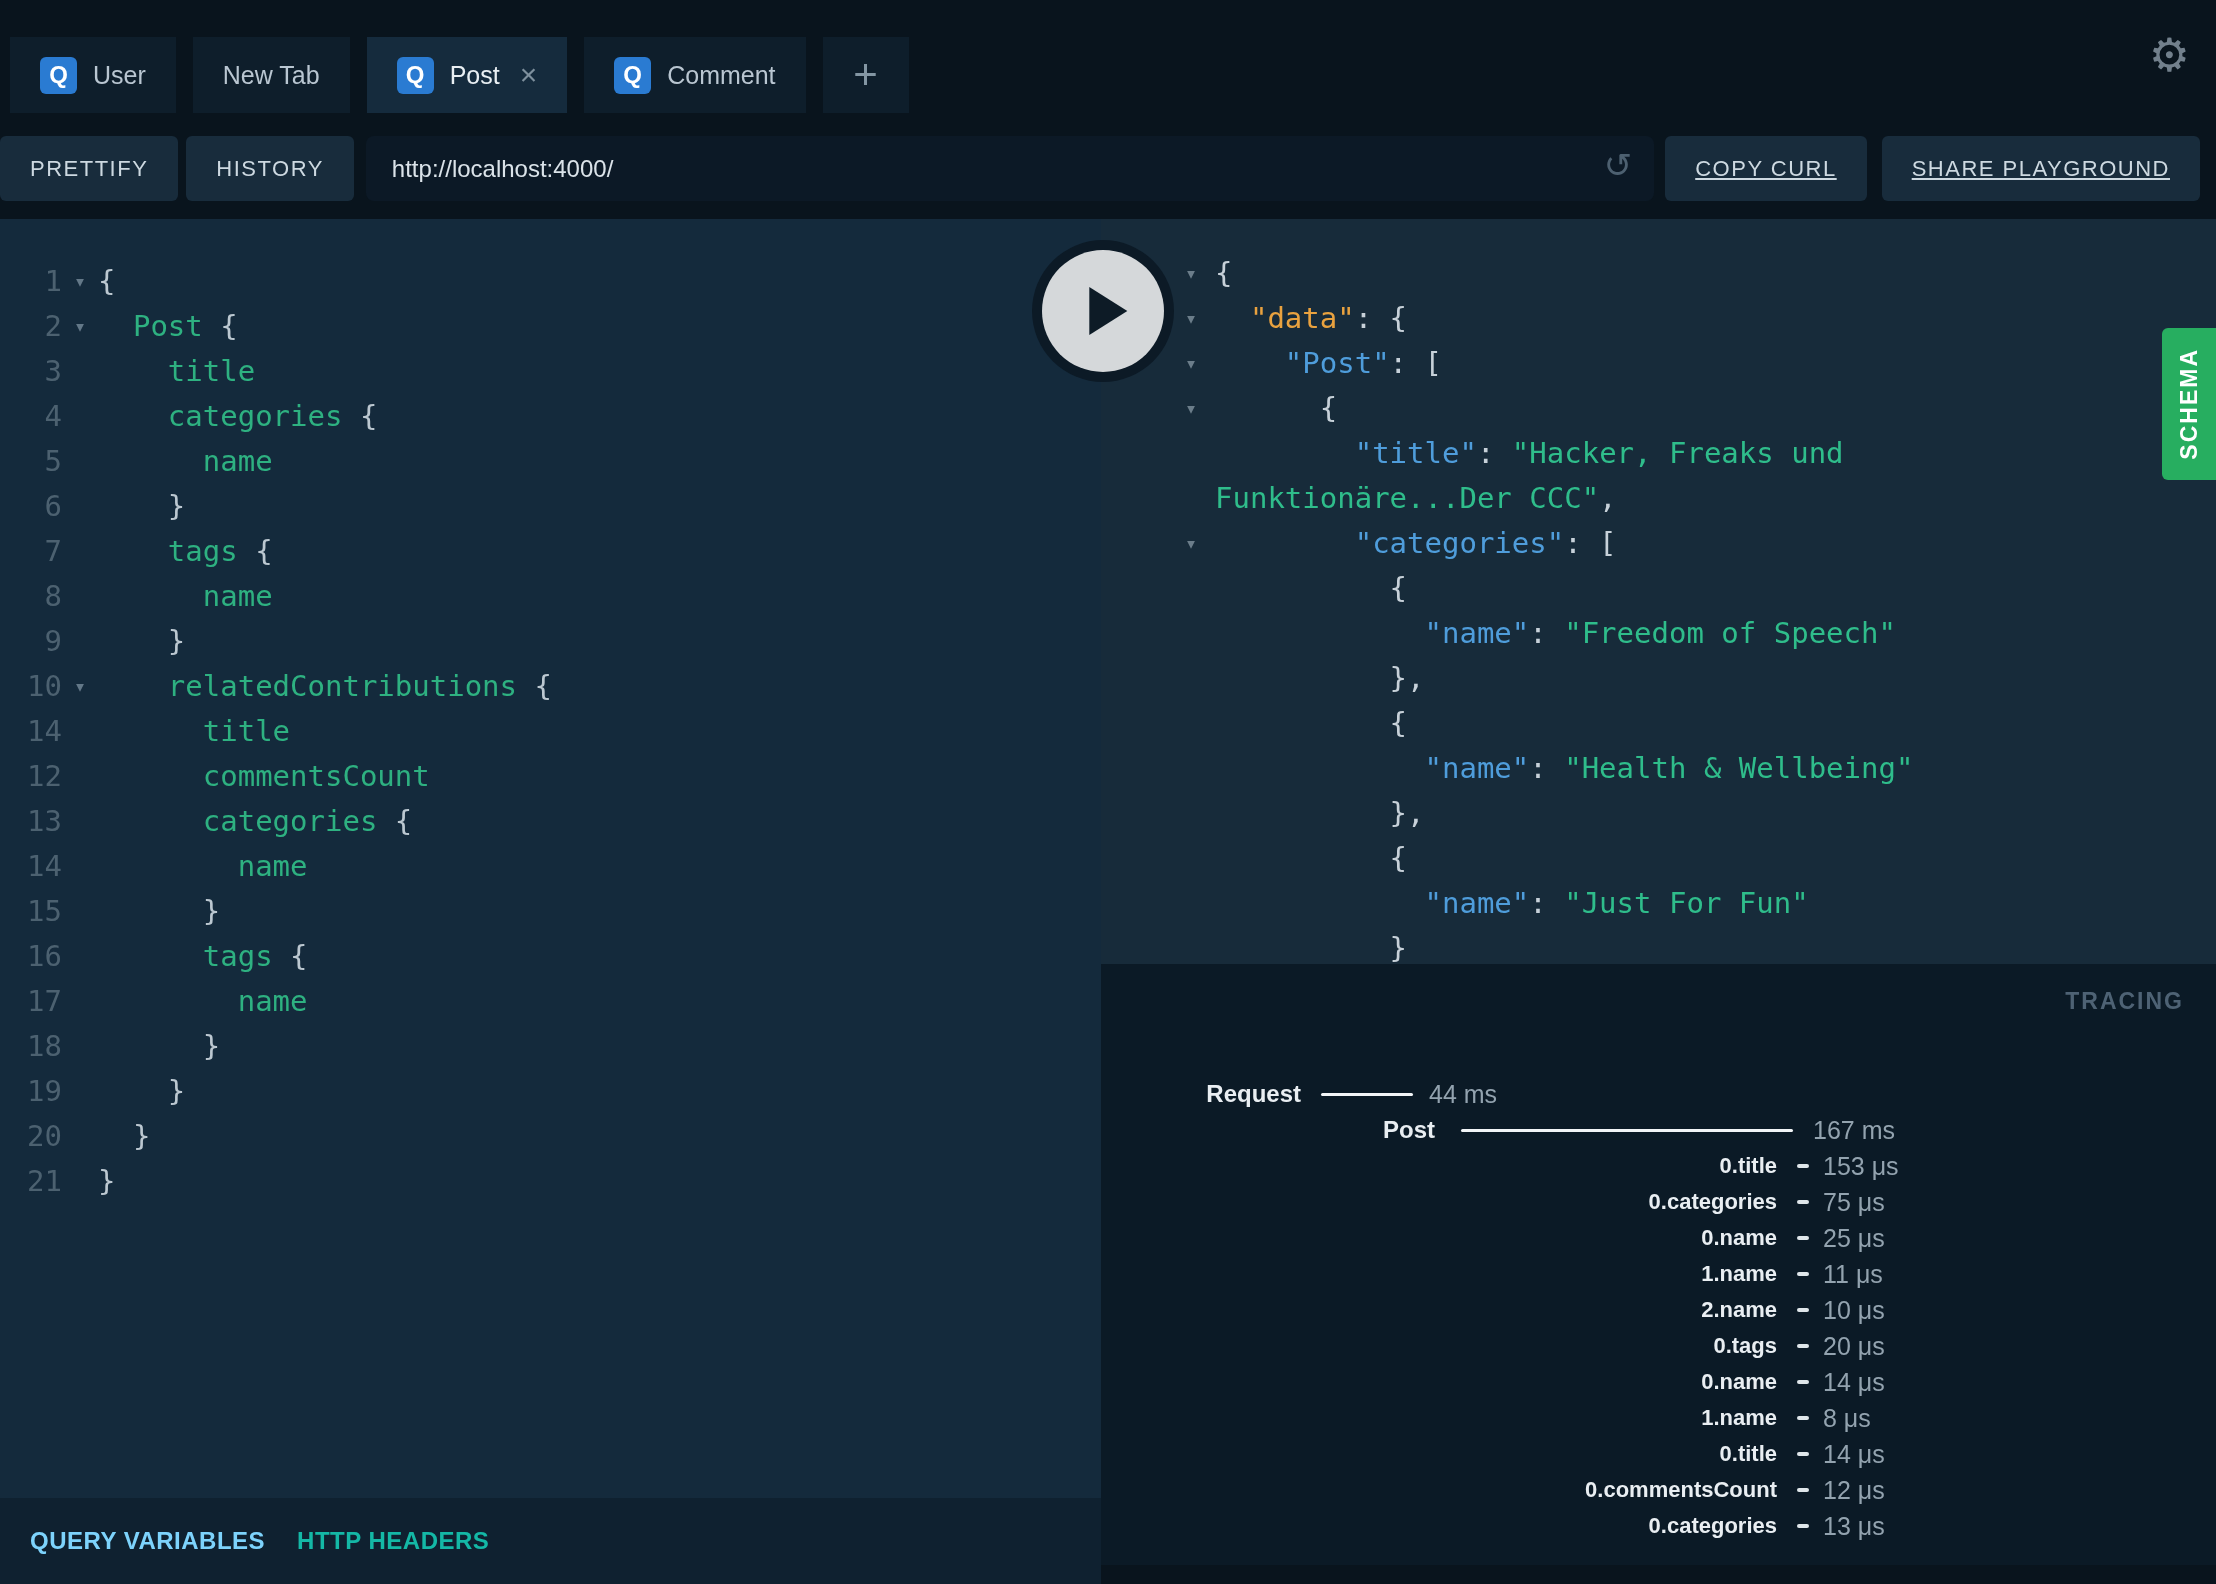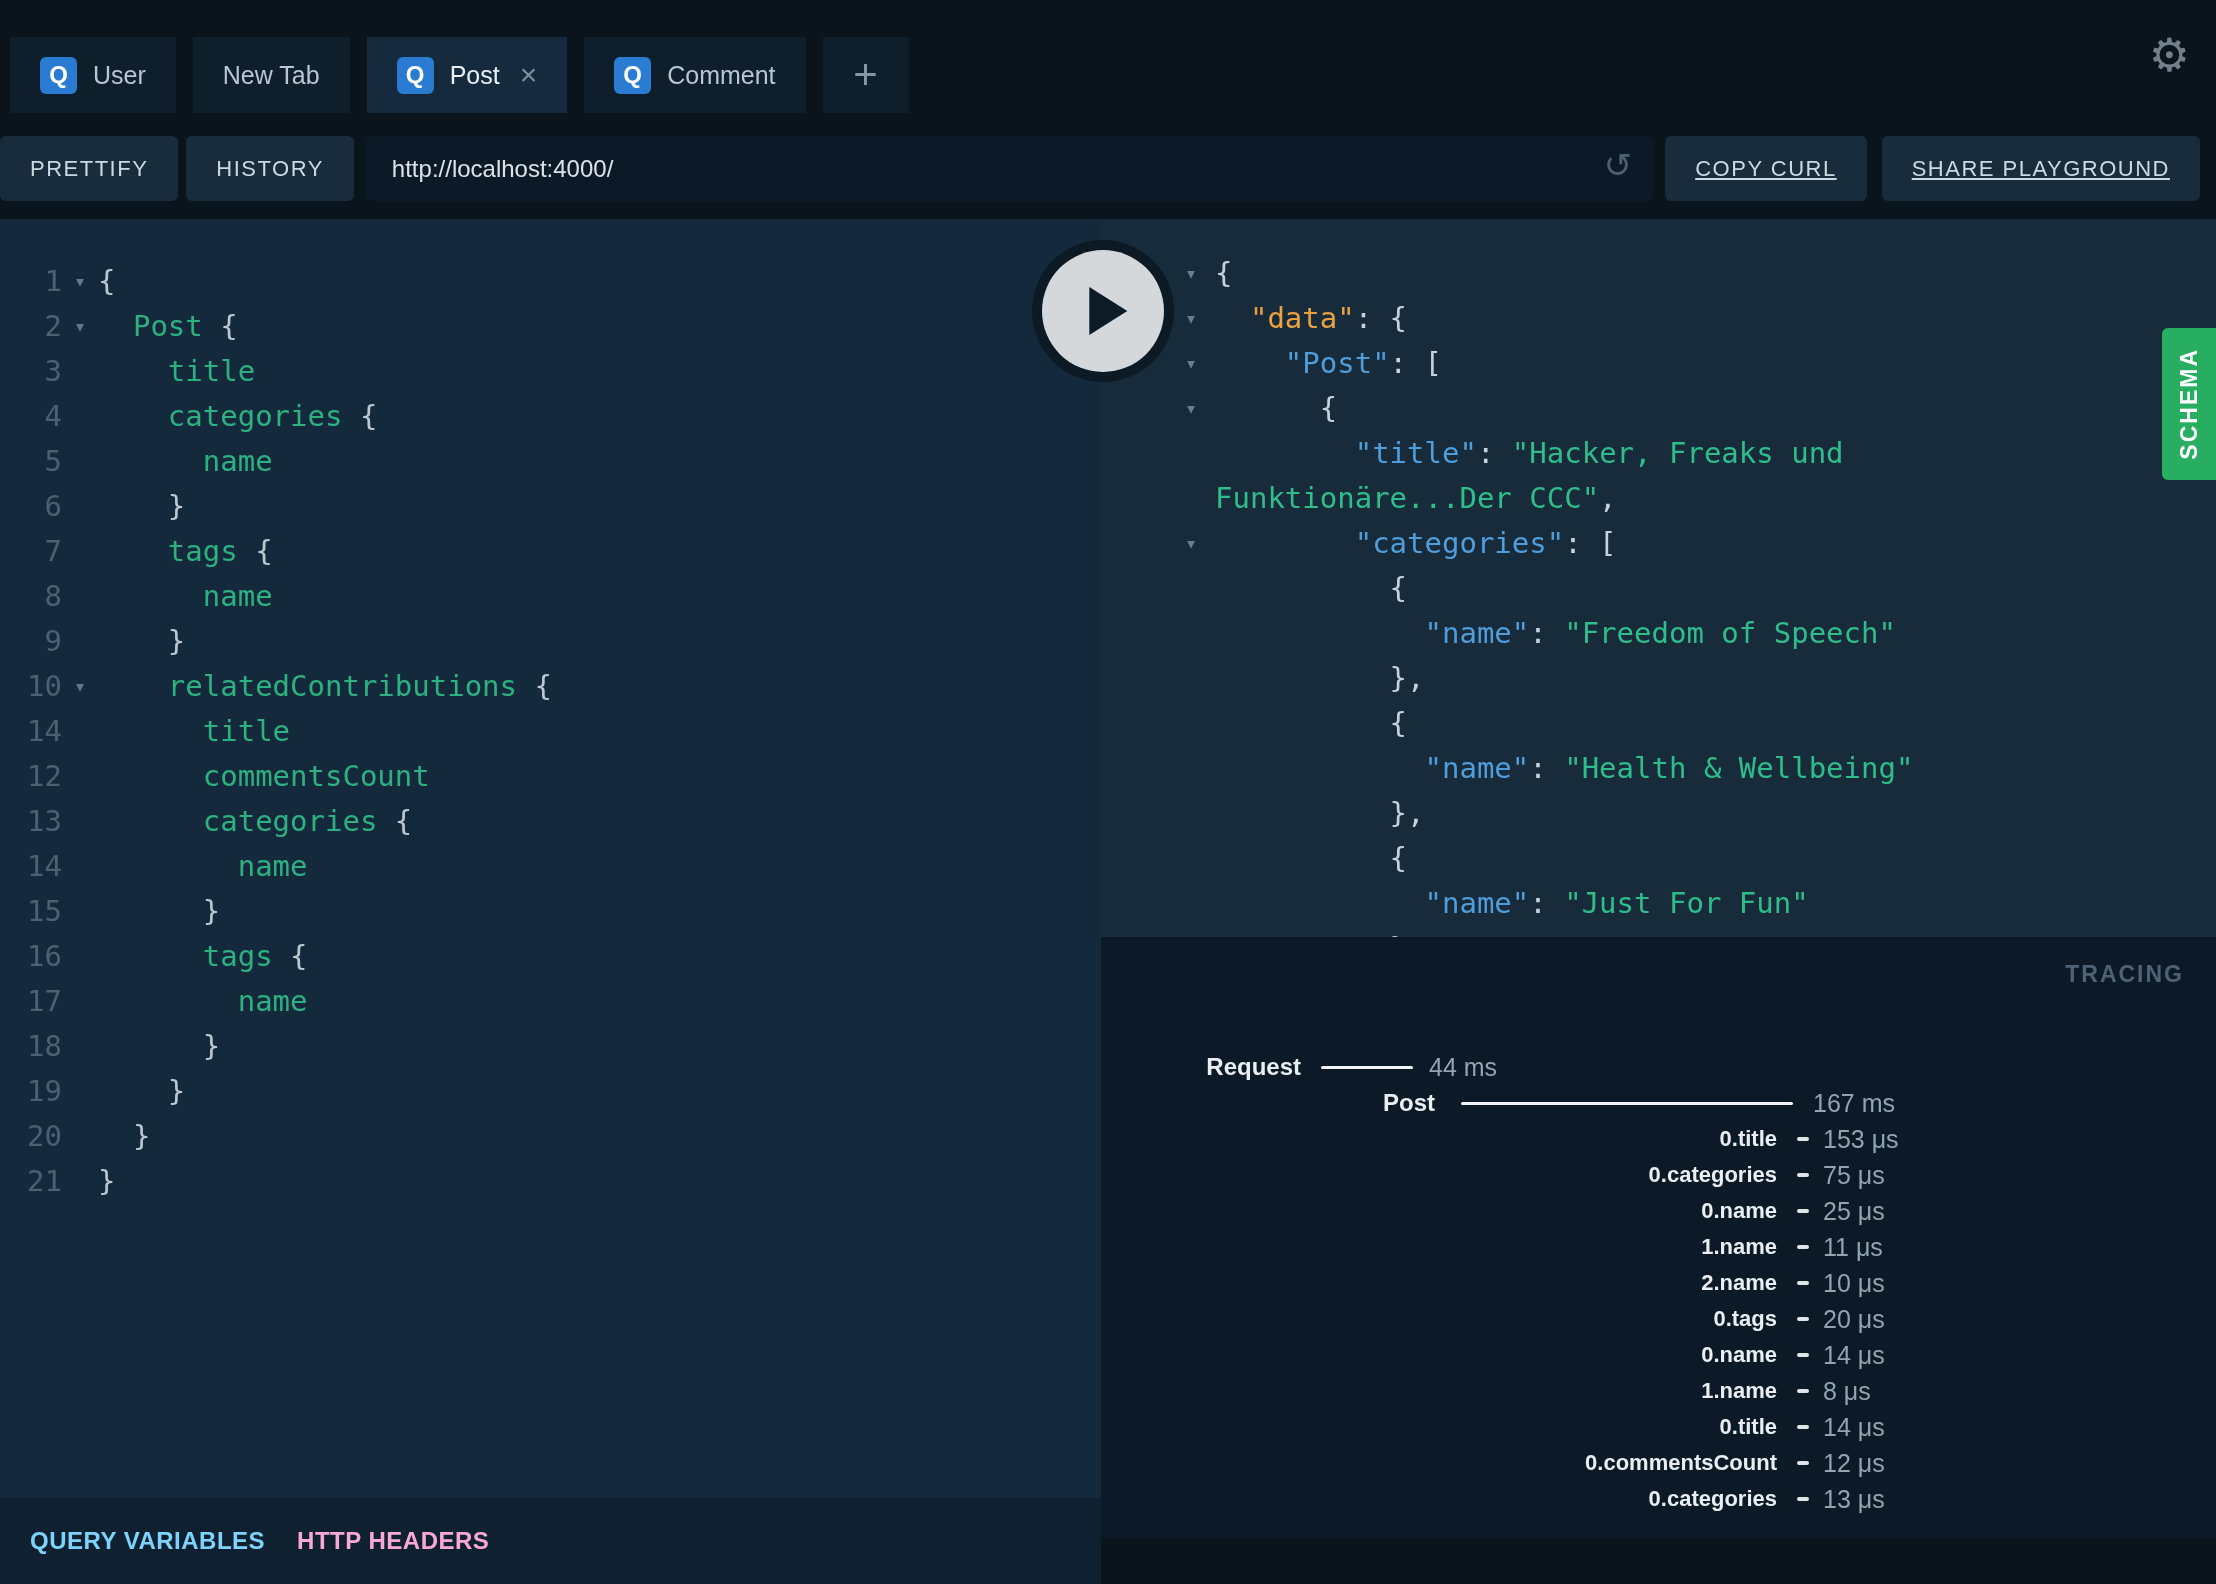--- a/index.html
+++ b/index.html
@@ -54,36 +54,36 @@
   .fold { width:36px; text-align:center; color:#637888; font-size:20px; flex:none; cursor:pointer; }
   .tf { color:#2eb181; }
   .tp { color:#bcc8d1; }
 
   .bottombar {
     position:absolute; left:0; bottom:0; width:1101px; height:86px; background:#0f2130;
     display:flex; align-items:center; gap:32px; padding-left:30px; z-index:2;
     font-size:24px; font-weight:bold; letter-spacing:0.5px;
   }
   .bb-muted { color:#7dd3fc; cursor:pointer; }
-  .bb-active { color:#f9a8d4; cursor:pointer; }
+  .bb-active { color:#14b8a6; cursor:pointer; }
 
   .response-pane {
     position:absolute; left:1101px; top:219px; width:1115px; height:764px;
     background:#172b3a; padding-top:32px; overflow:hidden; z-index:1;
   }
   .rl { display:flex; height:45px; line-height:45px; font-family:"DejaVu Sans Mono",monospace; font-size:29px; white-space:pre; }
   .rfold { width:114px; text-align:right; padding-right:18px; color:#6b7d8a; font-size:20px; flex:none; cursor:pointer; }
   .rk { color:#4f9ddb; }
   .rk-root { color:#e9a23f; }
   .rv { color:#2fbd8b; }
   .rp { color:#c7d1d9; }
 
   
   .tracing {
-    position:absolute; left:1101px; top:937px; width:1115px; height:601px;
+    position:absolute; left:1101px; top:964px; width:1115px; height:601px;
     background:#0b1a26; overflow:hidden; z-index:1;
   }
   .tr-title { position:absolute; top:24px; right:32px; color:#4e6274; font-weight:bold; font-size:23px; letter-spacing:2px; }
   .trows { margin-top:112px; }
   .trow { height:36px; display:flex; align-items:center; color:#e9eef2; font-size:24px; font-weight:bold; }
   .tlabel { text-align:right; flex:none;padding-left:48px; }
   .t-request .tlabel { width:200px; }
   .t-request .tline { width:92px; margin-left:20px; }
   .t-request .ttime { margin-left:16px; }
   .t-post .tlabel { width:334px; }

